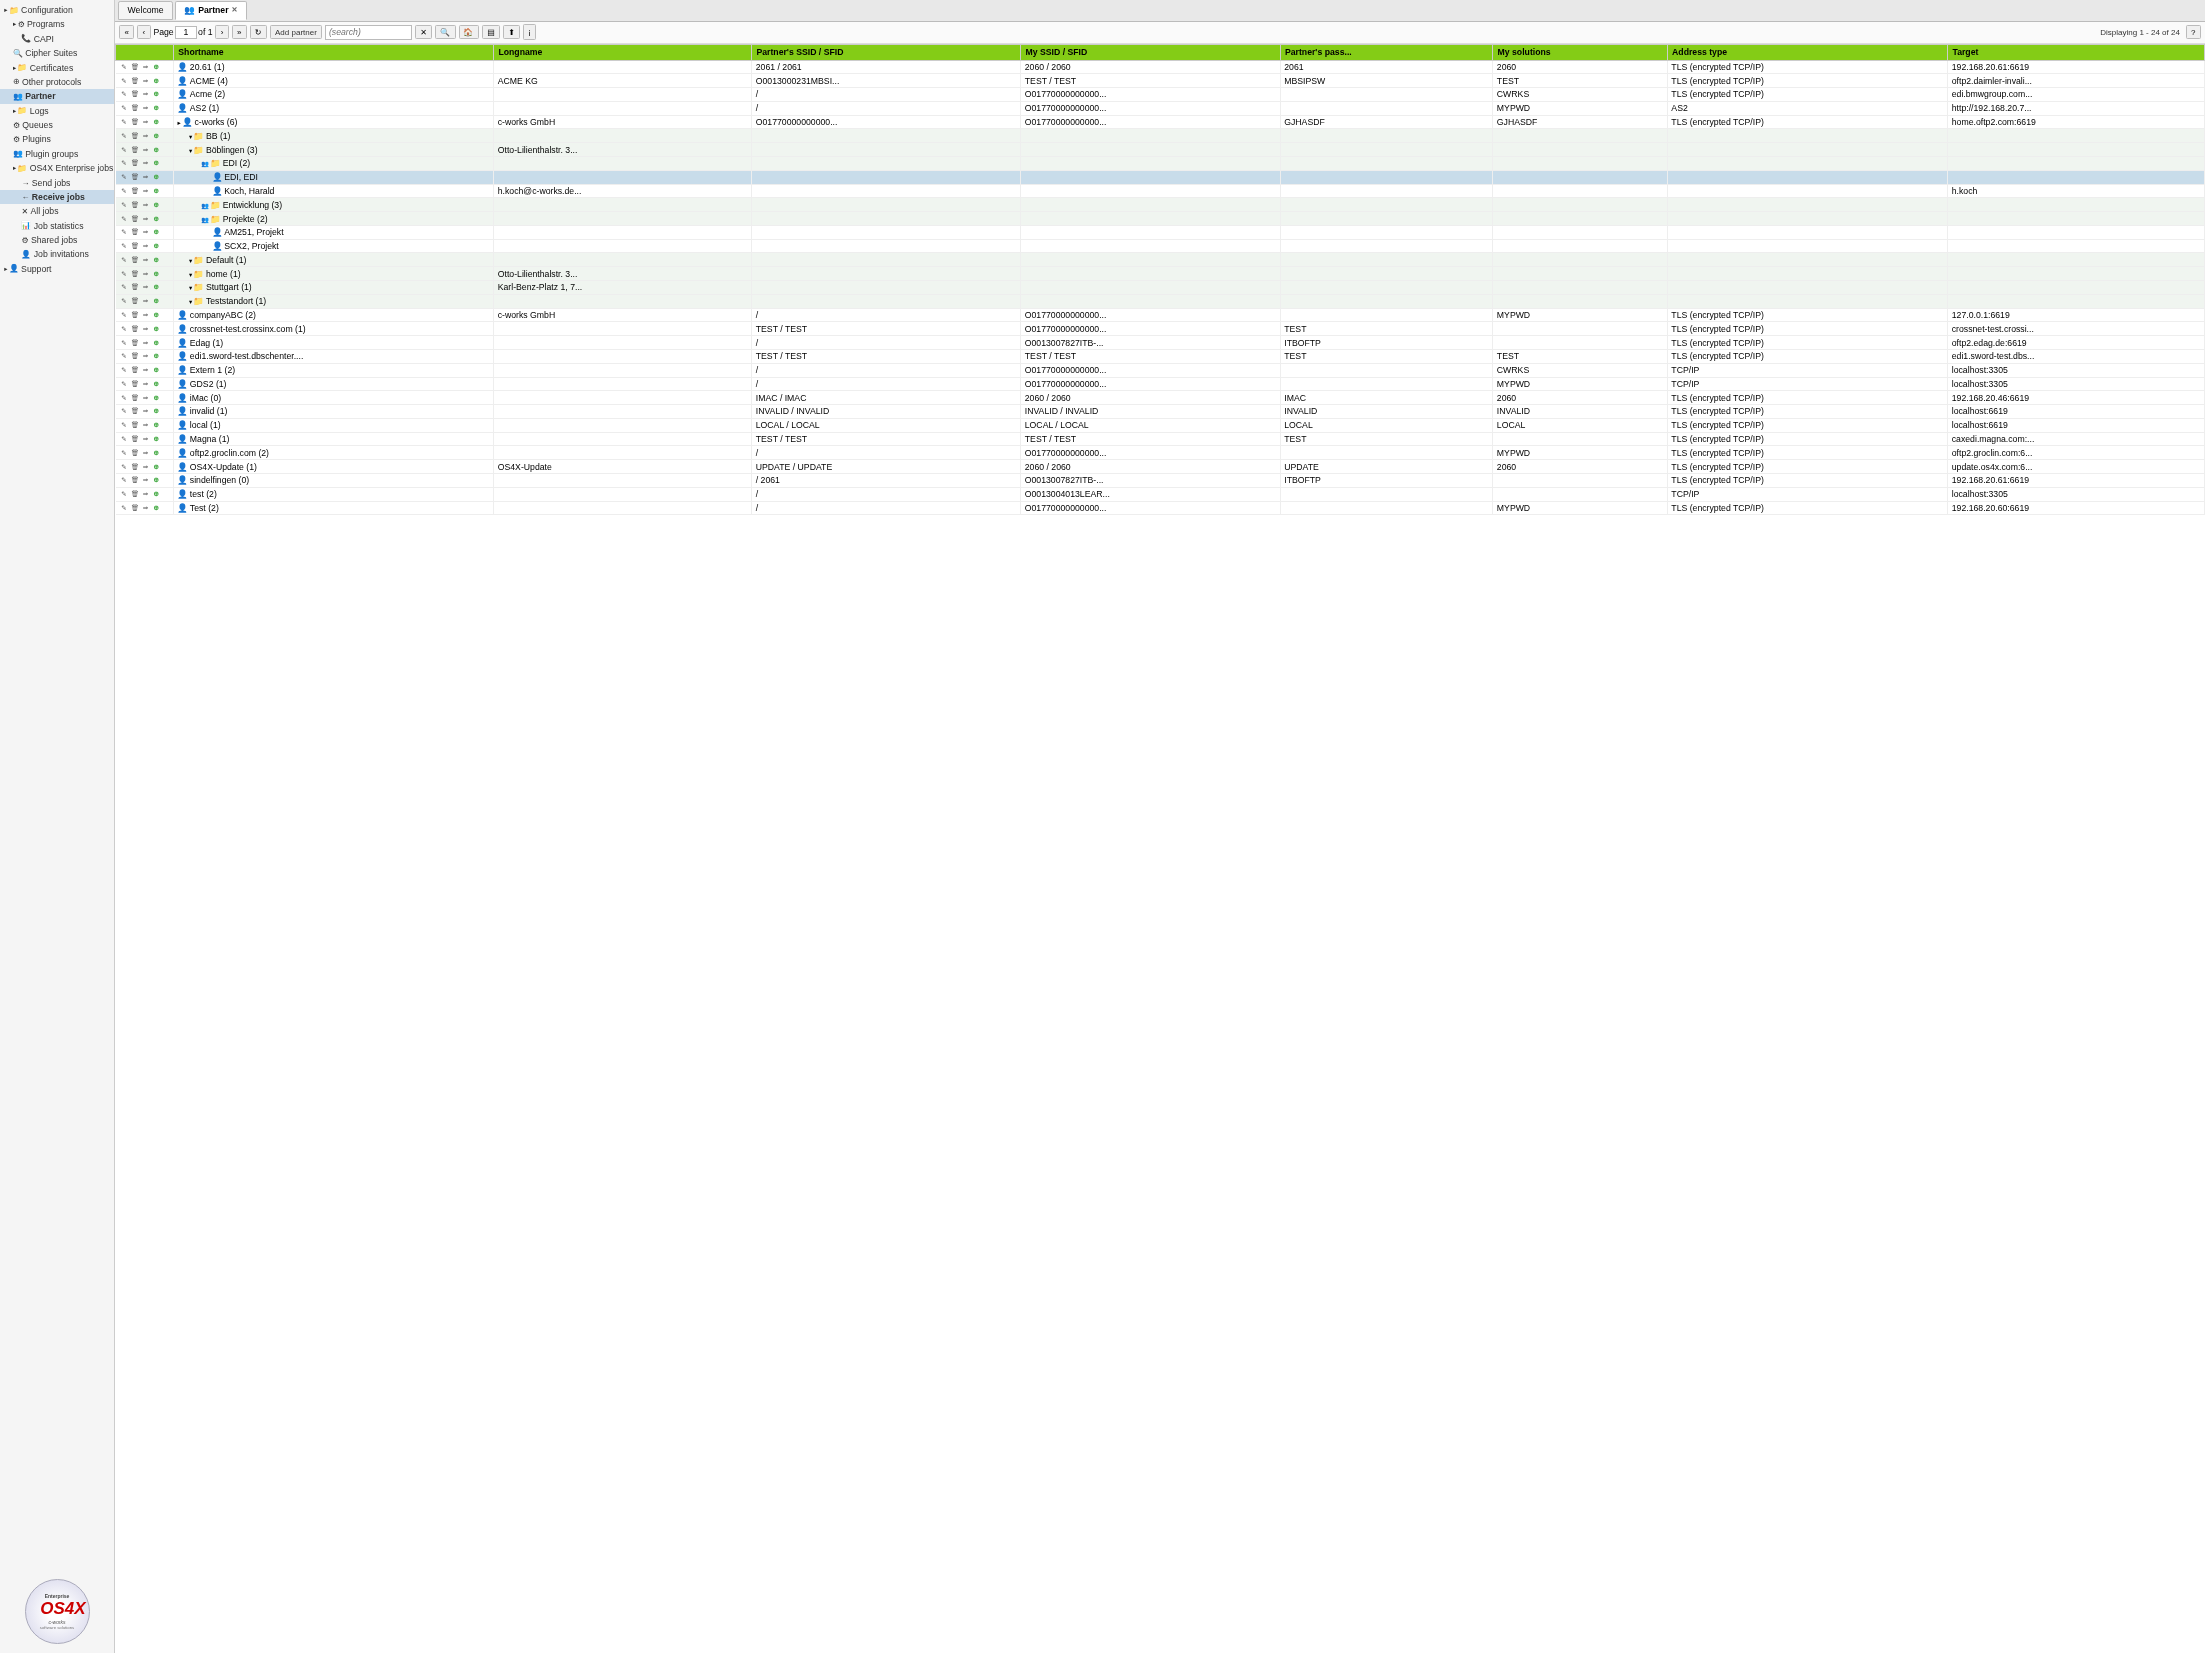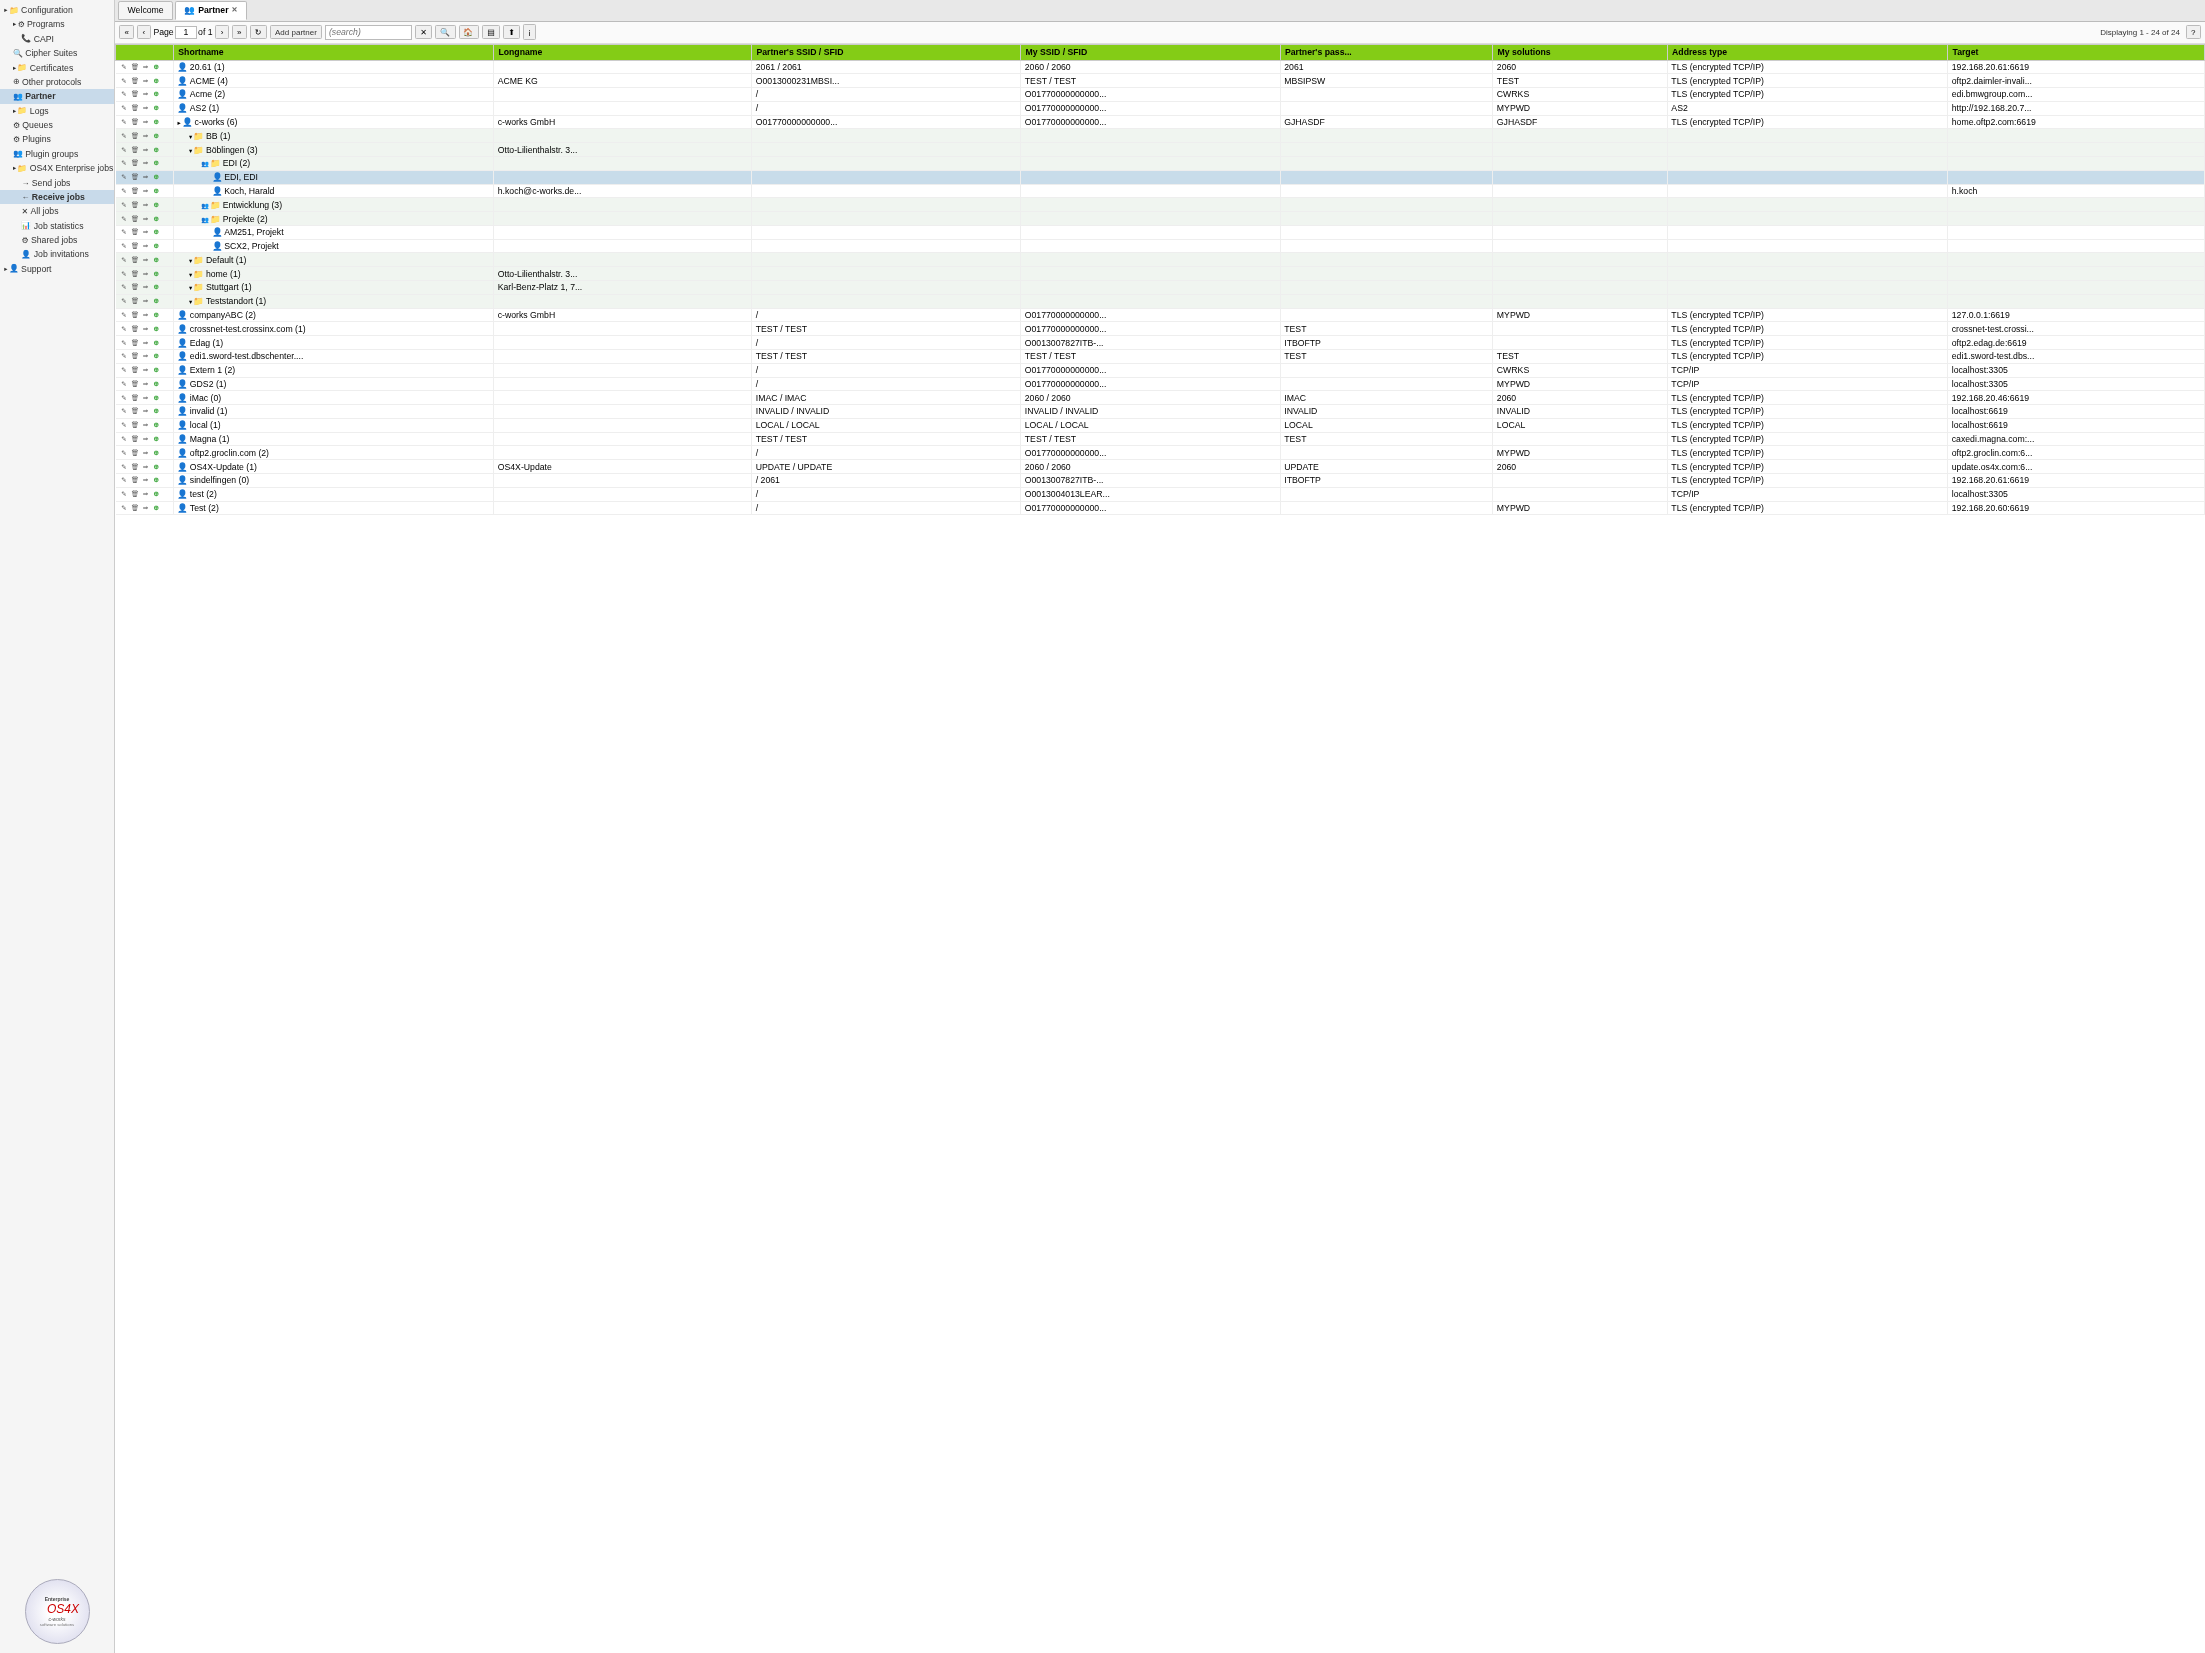--- a/index.html
+++ b/index.html
@@ -217,21 +217,21 @@
     </div>
     <div class="sidebar-item" style="padding-left: 4.3px;">
       <span style="font-size:6.5px;margin-right:1.4px;">▸</span>
       <span class="icon" style="margin-right:2.2px;">👤</span>
       <span>Support</span>
     </div>
     <div class="sidebar-logo">
   <div style="width:65px;height:65px;border-radius:50%;background:radial-gradient(circle,#fff 20%,#dde 80%);border:1.4px solid #aab;display:flex;align-items:center;justify-content:center;margin:0 auto 2.9px;position:relative;">
     <div style="text-align:center;">
       <div style="font-size:5px;color:#444;font-weight:bold;">Enterprise</div>
-      <div style="font-size:12px;color:#c00;font-weight:400;font-style:italic;margin-left:12px;">OS4X</div>
+      <div style="font-size:17px;color:#c00;font-weight:700;font-style:italic;margin-left:12px;">OS4X</div>
       <div style="font-size:5px;color:#555;font-style:italic;">c-works</div>
       <div style="font-size:4.3px;color:#777;">software solutions</div>
     </div>
   </div>
 </div>
   </div>
 
 <div id="main">
   <div id="tab-bar">
 

